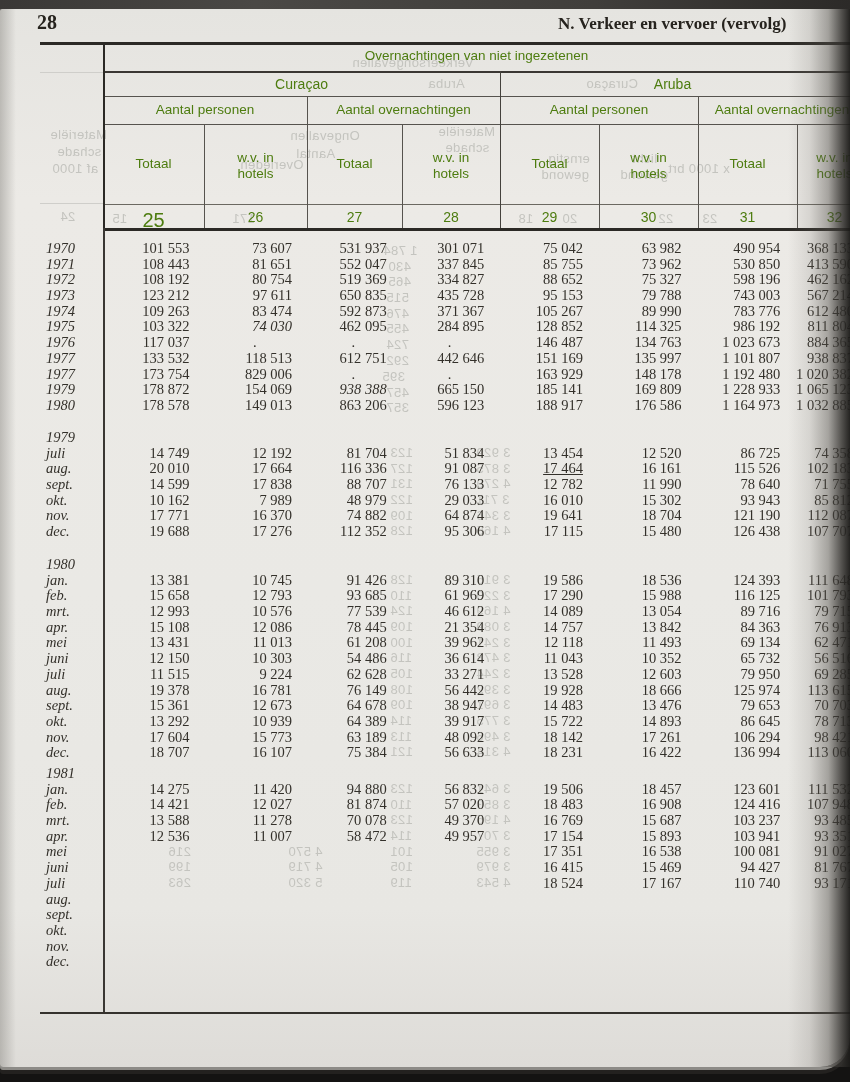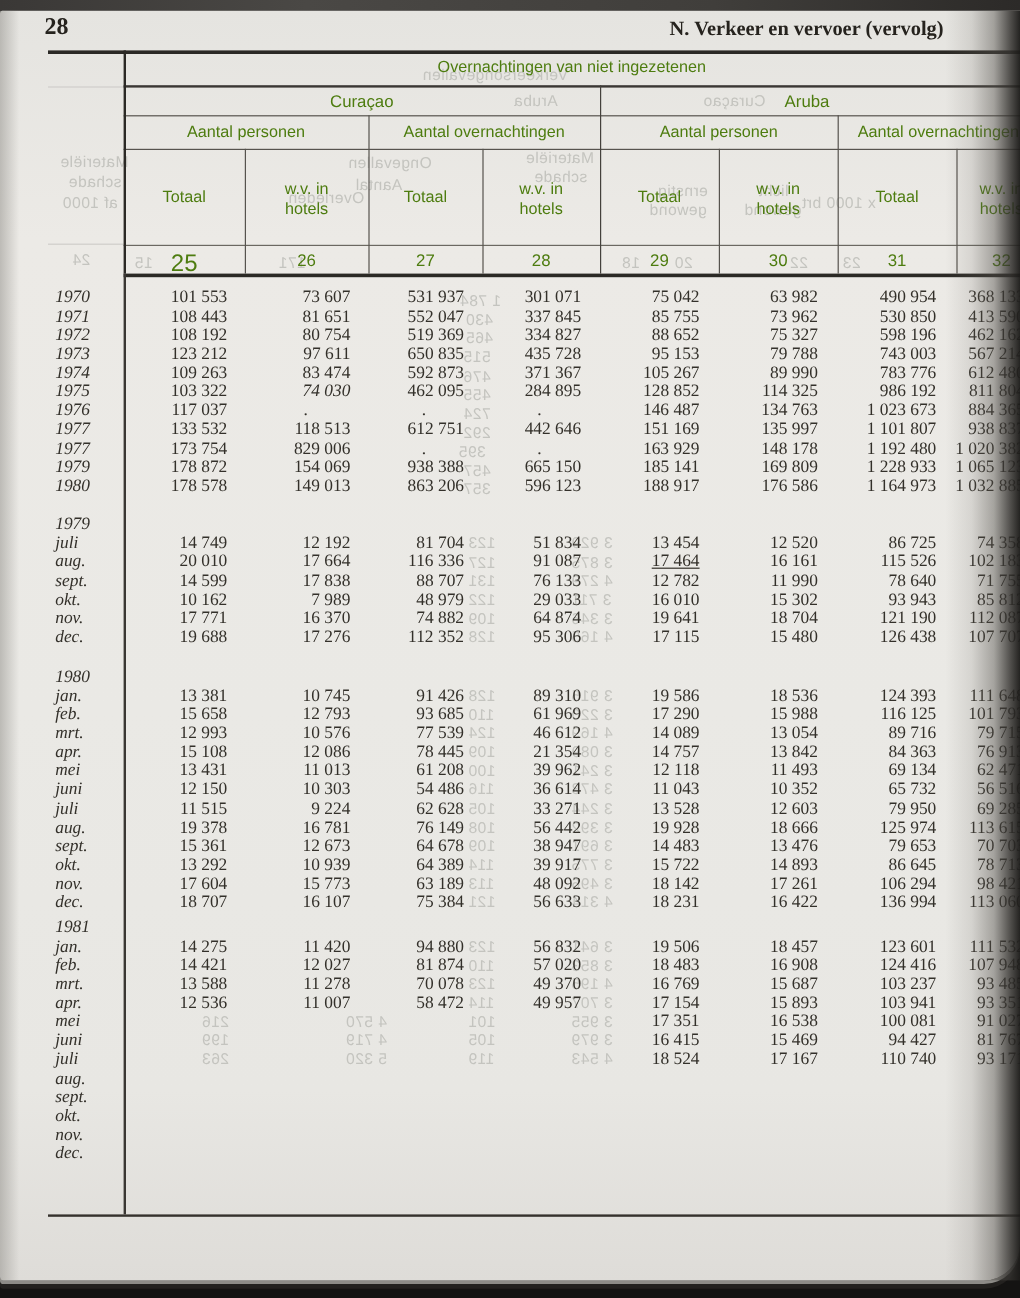--- a/index.html
+++ b/index.html
@@ -291,21 +291,21 @@
         <span class="tcell dotc" style="width: 98px;">.</span>
         <span class="tcell" style="width: 99px;">163 929</span>
         <span class="tcell" style="width: 99px;">148 178</span>
         <span class="tcell" style="width: 99px;">1 192 480</span>
         <span class="tcell" style="width: 86px;">1 020 382</span>
       </div>
       <div class="trow">
         <span class="rlabel">1979</span>
         <span class="tcell" style="width: 101px;">178 872</span>
         <span class="tcell" style="width: 103px;">154 069</span>
-        <span class="tcell" style="width: 95px;">938 388</span>
+        <span class="tcell" style="width: 95px; font-style: italic;">938 388</span>
         <span class="tcell" style="width: 98px;">665 150</span>
         <span class="tcell" style="width: 99px;">185 141</span>
         <span class="tcell" style="width: 99px;">169 809</span>
         <span class="tcell" style="width: 99px;">1 228 933</span>
         <span class="tcell" style="width: 86px;">1 065 123</span>
       </div>
       <div class="trow">
         <span class="rlabel">1980</span>
         <span class="tcell" style="width: 101px;">178 578</span>
         <span class="tcell" style="width: 103px;">149 013</span>

